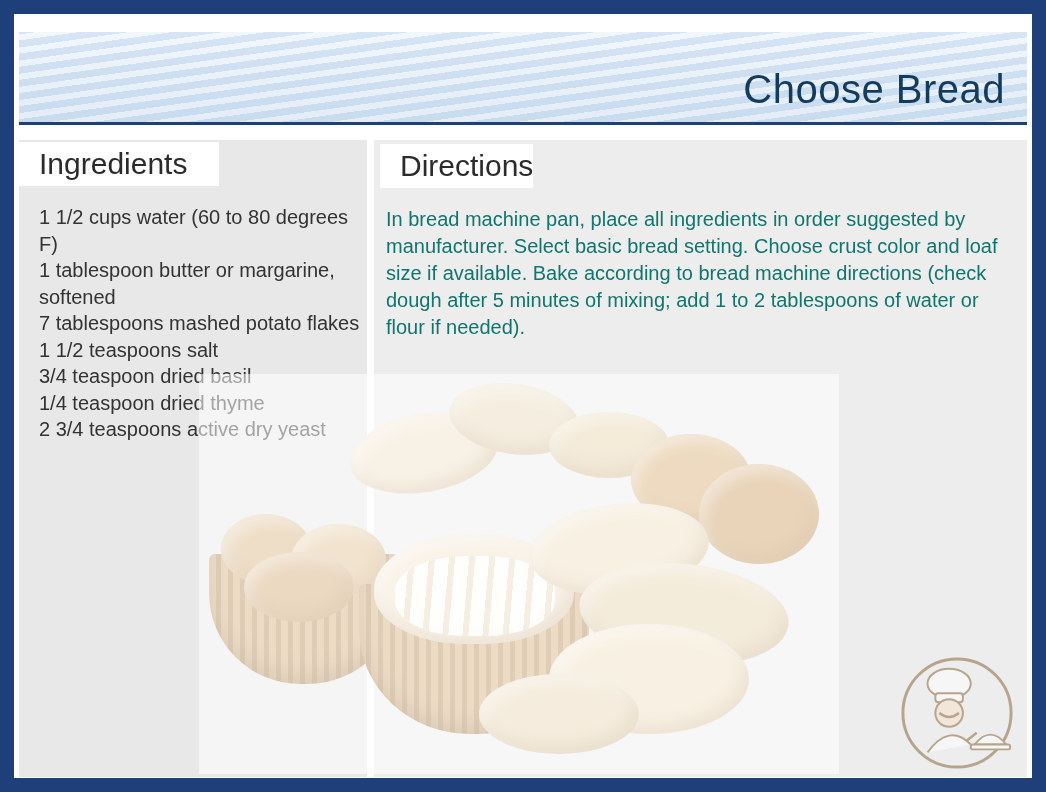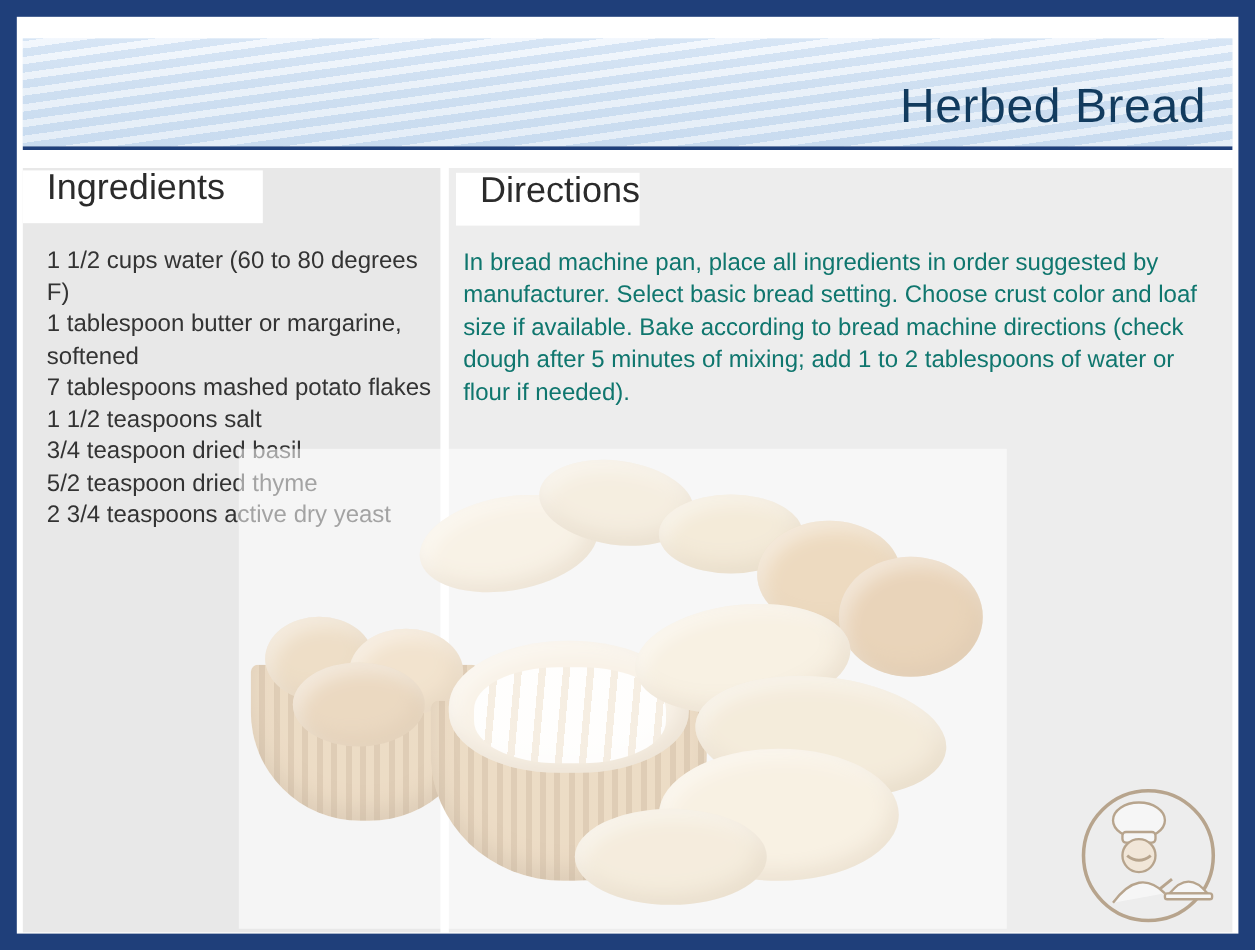--- a/index.html
+++ b/index.html
@@ -74,21 +74,21 @@
     background: #ededed;
   }
 
   .heading-tab {
     position: absolute;
     top: 0;
     left: 0;
     height: 44px;
     background: #ffffff;
     display: flex;
-    align-items: flex-start;
+    align-items: center;
     padding: 0 18px 0 20px;
     box-sizing: border-box;
   }
   .heading-tab .heading-text {
     font-size: 30px;
     color: #2b2b2b;
     line-height: 1;
     white-space: nowrap;
   }
   .tab-ingredients { width: 200px; top: 2px; }
@@ -163,34 +163,34 @@
     opacity: 0.55;
   }
 </style>
 </head>
 <body>
 
 <div class="slide">
   <div class="slide-inner">
 
     <div class="title-banner">
-      <div class="title-text">Herbed Bread</div>
+      <div class="title-text">Choose Bread</div>
     </div>
 
     <div class="col-left">
       <div class="heading-tab tab-ingredients">
         <span class="heading-text">Ingredients</span>
       </div>
       <ul class="ing-list">
         <li>1 1/2 cups water (60 to 80 degrees F)</li>
         <li>1 tablespoon butter or margarine, softened</li>
         <li>7 tablespoons mashed potato flakes</li>
         <li>1 1/2 teaspoons salt</li>
         <li>3/4 teaspoon dried basil</li>
-        <li>5/2 teaspoon dried thyme</li>
+        <li>1/4 teaspoon dried thyme</li>
         <li>2 3/4 teaspoons active dry yeast</li>
       </ul>
     </div>
 
     <div class="col-right">
       <div class="heading-tab tab-directions">
         <span class="heading-text">Directions</span>
       </div>
       <div class="directions-text">In bread machine pan, place all ingredients in order suggested by manufacturer. Select basic bread setting. Choose crust color and loaf size if available. Bake according to bread machine directions (check dough after 5 minutes of mixing; add 1 to 2 tablespoons of water or flour if needed).</div>
     </div>

